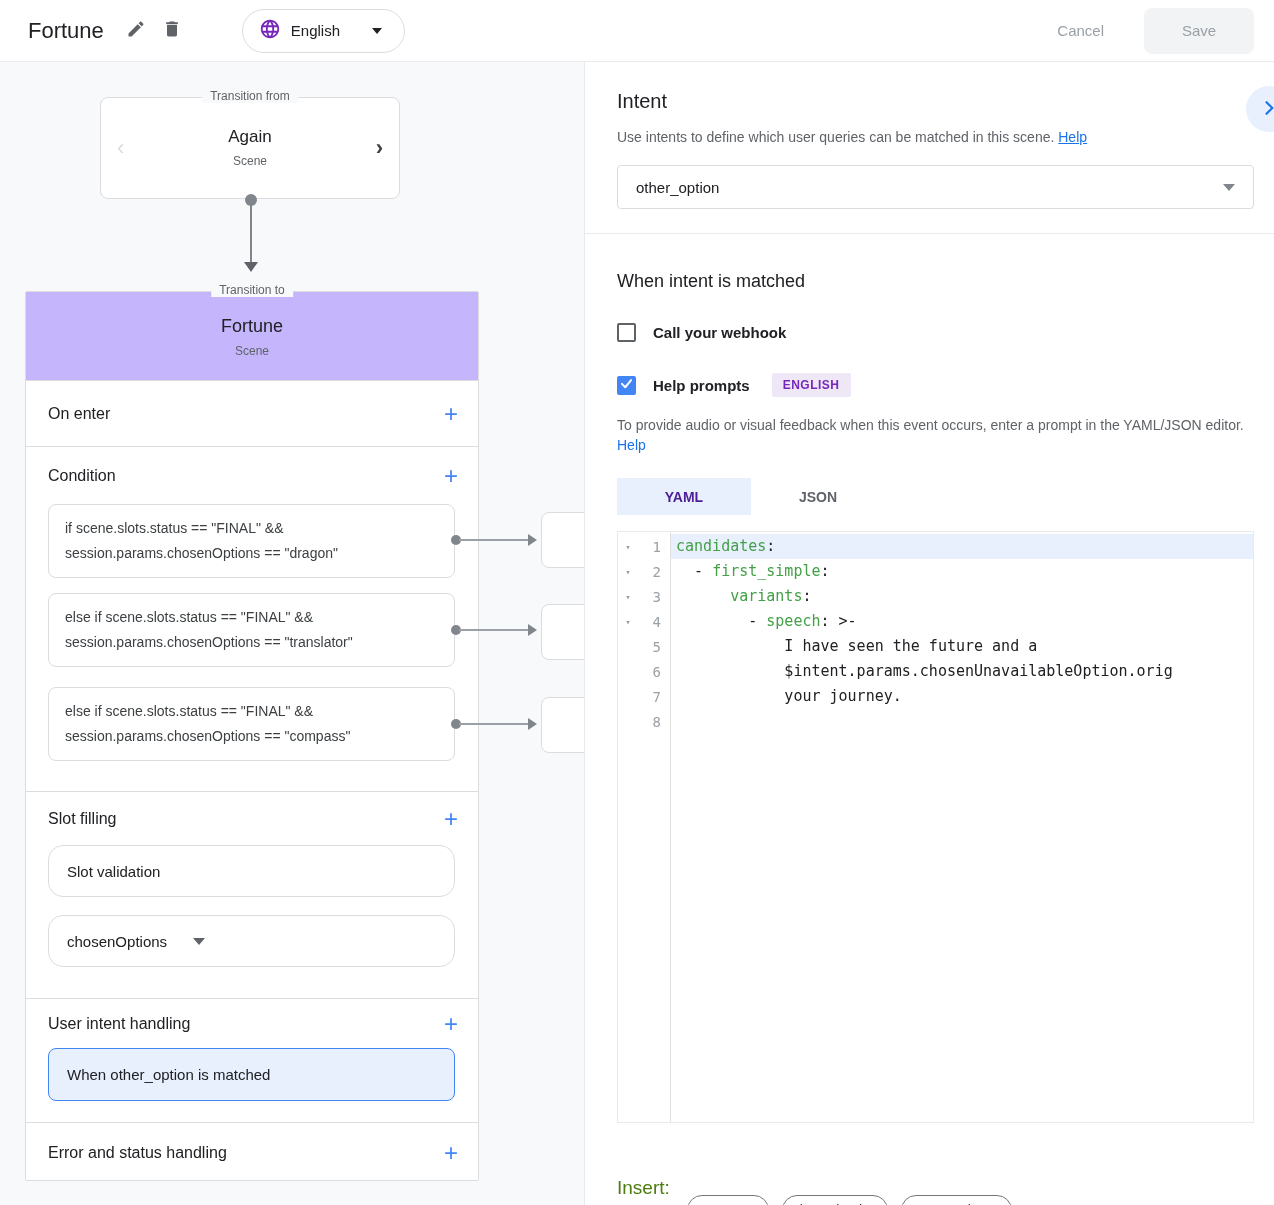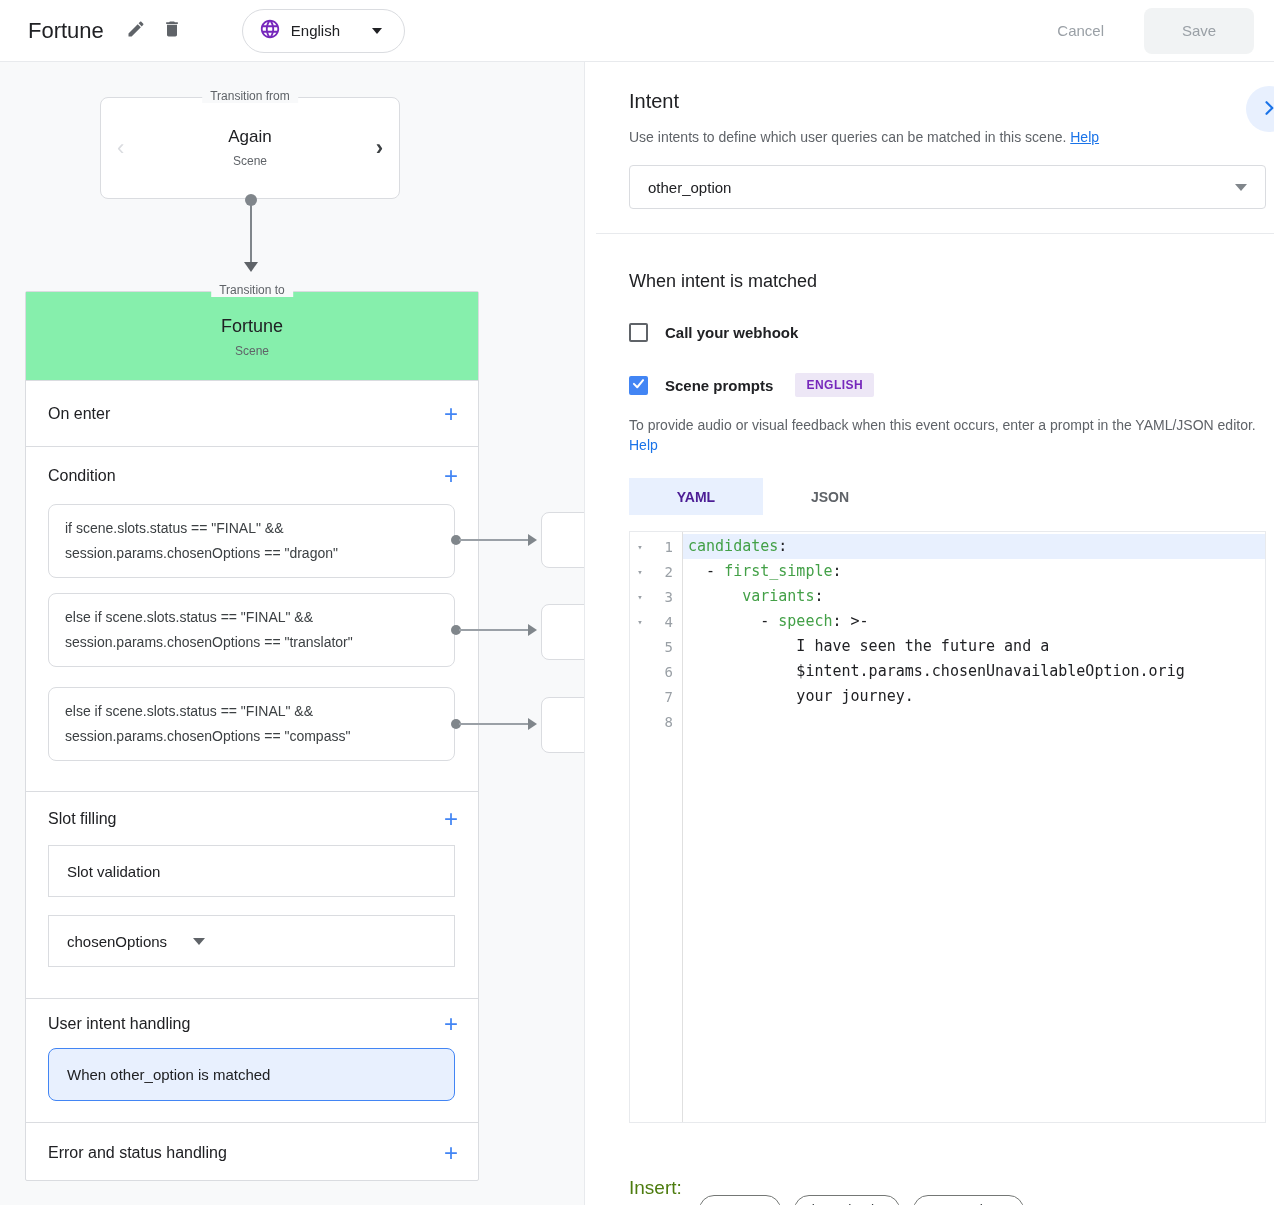--- a/index.html
+++ b/index.html
@@ -41,58 +41,58 @@
   .nav-next { right:16px; color:#3c4043; font-weight:bold; }
 
   .flow-arrow { position:absolute; left:0; top:0; }
   .flow-dot { position:absolute; left:245px; top:132px; width:12px; height:12px; border-radius:50%; background:#80868b; }
   .flow-line { position:absolute; left:250px; top:140px; width:2px; height:62px; background:#80868b; }
   .flow-head { position:absolute; left:244px; top:200px; width:0; height:0;
                border-left:7px solid transparent; border-right:7px solid transparent; border-top:10px solid #5f6368; }
 
   .scene-card { position:absolute; left:25px; top:229px; width:454px; height:890px; background:#fff;
                 border:1px solid #dadce0; border-radius:2px; }
-  .scene-head { position:relative; height:89px; background:#86efac; border-bottom:1px solid #dadce0; }
+  .scene-head { position:relative; height:89px; background:#c4b5fd; border-bottom:1px solid #dadce0; }
   .scene-head .card-title { text-align:center; font-size:18px; color:#202124; padding-top:24px; }
   .scene-head .card-sub { text-align:center; font-size:12px; color:#5f6368; margin-top:7px; }
 
   .sec-row { display:flex; align-items:center; justify-content:space-between; padding:0 20px 0 22px; }
   .sec-label { font-size:16px; color:#202124; }
   .plus-btn { border:none; background:none; color:#4285f4; font-size:24px; font-weight:300; cursor:pointer; line-height:1; }
   .row-enter { height:66px; border-bottom:1px solid #dadce0; }
   .row-error { height:60px; }
   .sec-divider { border-bottom:1px solid #dadce0; }
 
   .sec-condition { padding-bottom:0; }
   .cond-label-row { height:57px; }
   .cond-box { margin:0 23px 0 22px; height:74px; border:1px solid #dadce0; border-radius:8px; background:#fff;
               padding:11px 16px; font-size:14px; color:#3c4043; line-height:25px; cursor:pointer; }
   .cond-gap1 { height:15px; } .cond-gap2 { height:20px; } .cond-tail { height:30px; }
 
   .sf-label-row { height:53px; }
-  .plain-box { margin:0 23px 0 22px; height:52px; border:1px solid #dadce0; border-radius:0; background:#fff;
+  .plain-box { margin:0 23px 0 22px; height:52px; border:1px solid #dadce0; border-radius:15px; background:#fff;
                display:flex; align-items:center; padding:0 18px; font-size:15px; color:#202124; cursor:pointer; }
   .sf-gap { height:18px; } .sf-tail { height:31px; }
   .param-caret { margin-left:26px; width:0; height:0; border-left:6px solid transparent;
                  border-right:6px solid transparent; border-top:7px solid #5f6368; }
 
   .ui-label-row { height:49px; }
   .intent-box { margin:0 23px 0 22px; height:53px; border:1.5px solid #4285f4; border-radius:8px; background:#e8f0fe;
                 display:flex; align-items:center; padding:0 18px; font-size:15px; color:#202124; cursor:pointer; }
   .ui-tail { height:21px; }
 
   .connector { position:absolute; }
   .conn-dot { position:absolute; width:10px; height:10px; border-radius:50%; background:#80868b; left:451px; }
   .conn-line { position:absolute; left:459px; width:70px; height:2px; background:#9aa0a6; }
   .conn-head { position:absolute; left:528px; width:0; height:0; border-top:6px solid transparent;
                border-bottom:6px solid transparent; border-left:9px solid #80868b; }
   .stub-card { position:absolute; left:541px; width:60px; height:56px; background:#fff; border:1px solid #dadce0; border-radius:8px; }
 
   
-  .panel { position:absolute; left:584px; top:62px; width:608px; height:1143px; background:#fff; border-left:1px solid #e8eaed;padding-left:12px; }
+  .panel { position:absolute; left:584px; top:62px; width:608px; height:1143px; background:#fff; border-left:1px solid #e8eaed; }
   .panel-pad { padding-left:32px; padding-right:21px; }
   .intent-title { font-size:20px; color:#202124; padding-top:28px; }
   .expand-btn { position:absolute; left:661px; top:24px; width:46px; height:46px; border-radius:50%;
                 background:#e8f0fe; border:none; cursor:pointer; display:flex; align-items:center; justify-content:center; }
   .expand-btn svg { stroke:#1a73e8; }
   .intent-desc { font-size:14px; color:#5f6368; margin-top:16px; }
   a.help-link { color:#1a73e8; text-decoration:underline; cursor:pointer; }
   a.help-link2 { color:#1a73e8; text-decoration:none; cursor:pointer; }
   .intent-select { margin-top:20px; width:637px; height:44px; border:1px solid #dadce0; border-radius:4px;
                    display:flex; align-items:center; padding:0 18px; font-size:15px; color:#202124; cursor:pointer; }
@@ -289,21 +289,21 @@
         <span class="checkbox"></span>
         <span class="check-label">Call your webhook</span>
       </div>
 
       <div class="check-row">
         <span class="checkbox checked">
           <span><svg width="15" height="15" viewBox="0 0 18 18" fill="none" stroke="#fff" stroke-width="2.4" stroke-linecap="round" stroke-linejoin="round">
                 <polyline points="3.5,9.5 7.5,13.5 14.5,5"></polyline>
               </svg></span>
         </span>
-        <span class="check-label">Scene prompts</span>
+        <span class="check-label">Help prompts</span>
         <span class="lang-badge">ENGLISH</span>
       </div>
 
       <div class="prompts-desc">
         <span>To provide audio or visual feedback when this event occurs, enter a prompt in the YAML/JSON editor.</span>
         <a class="help-link2">Help</a>
       </div>
 
       <div class="tabs">
         <div class="tab active">YAML</div>

